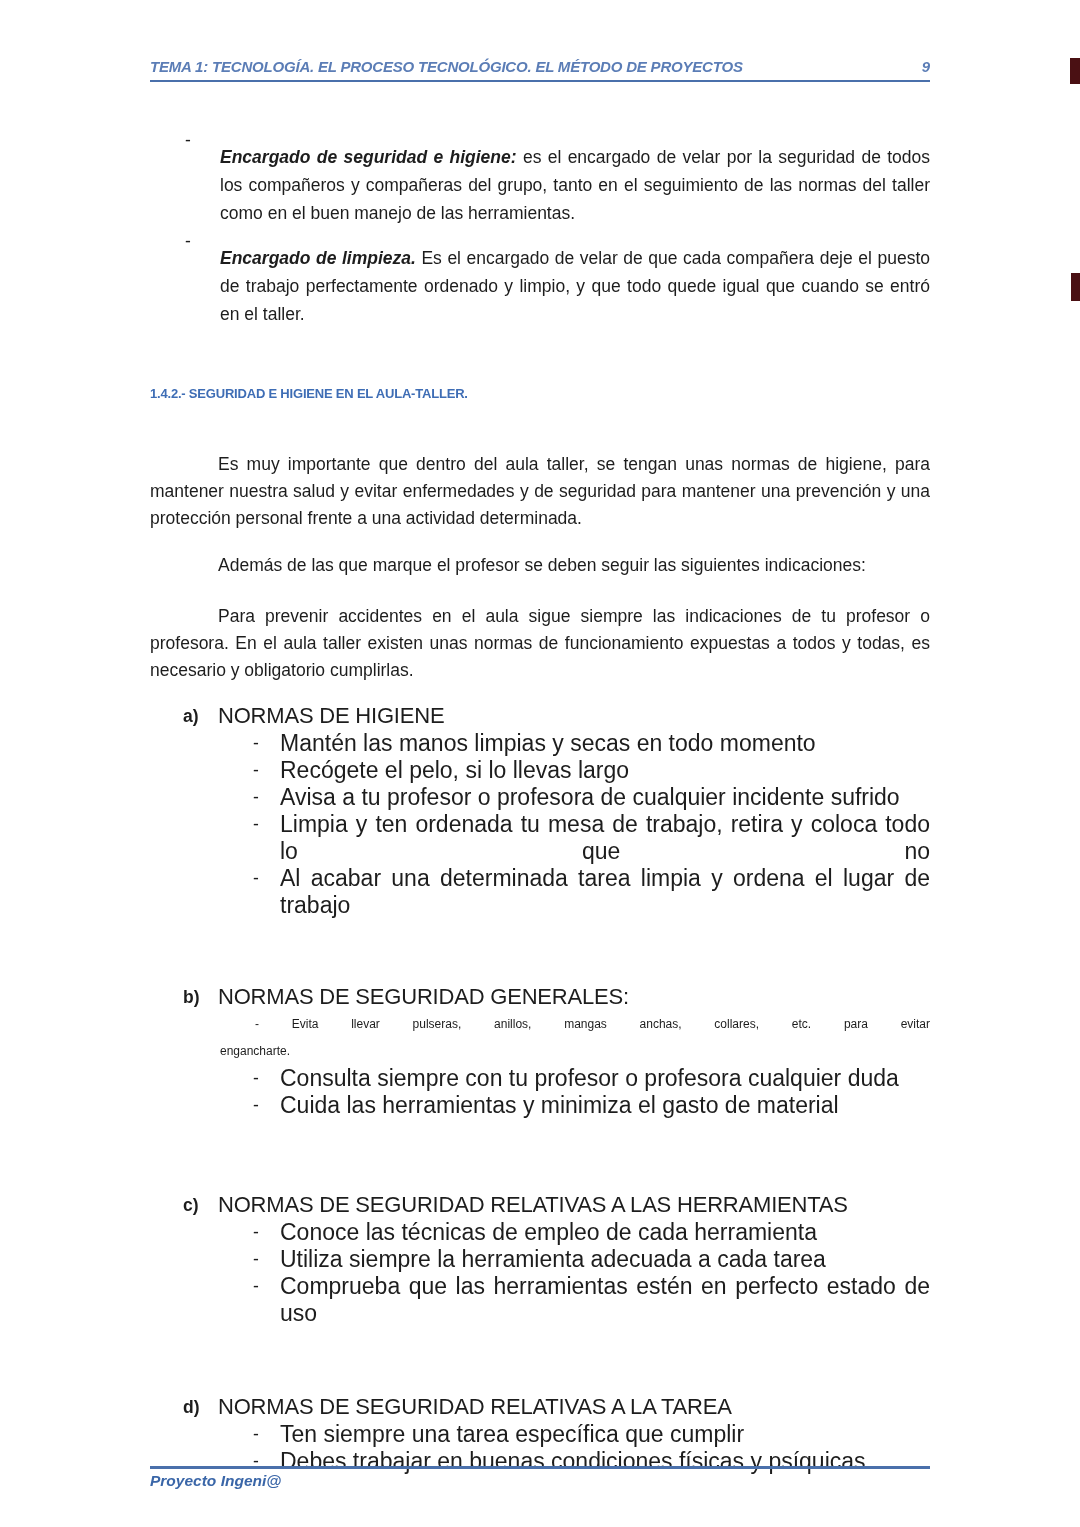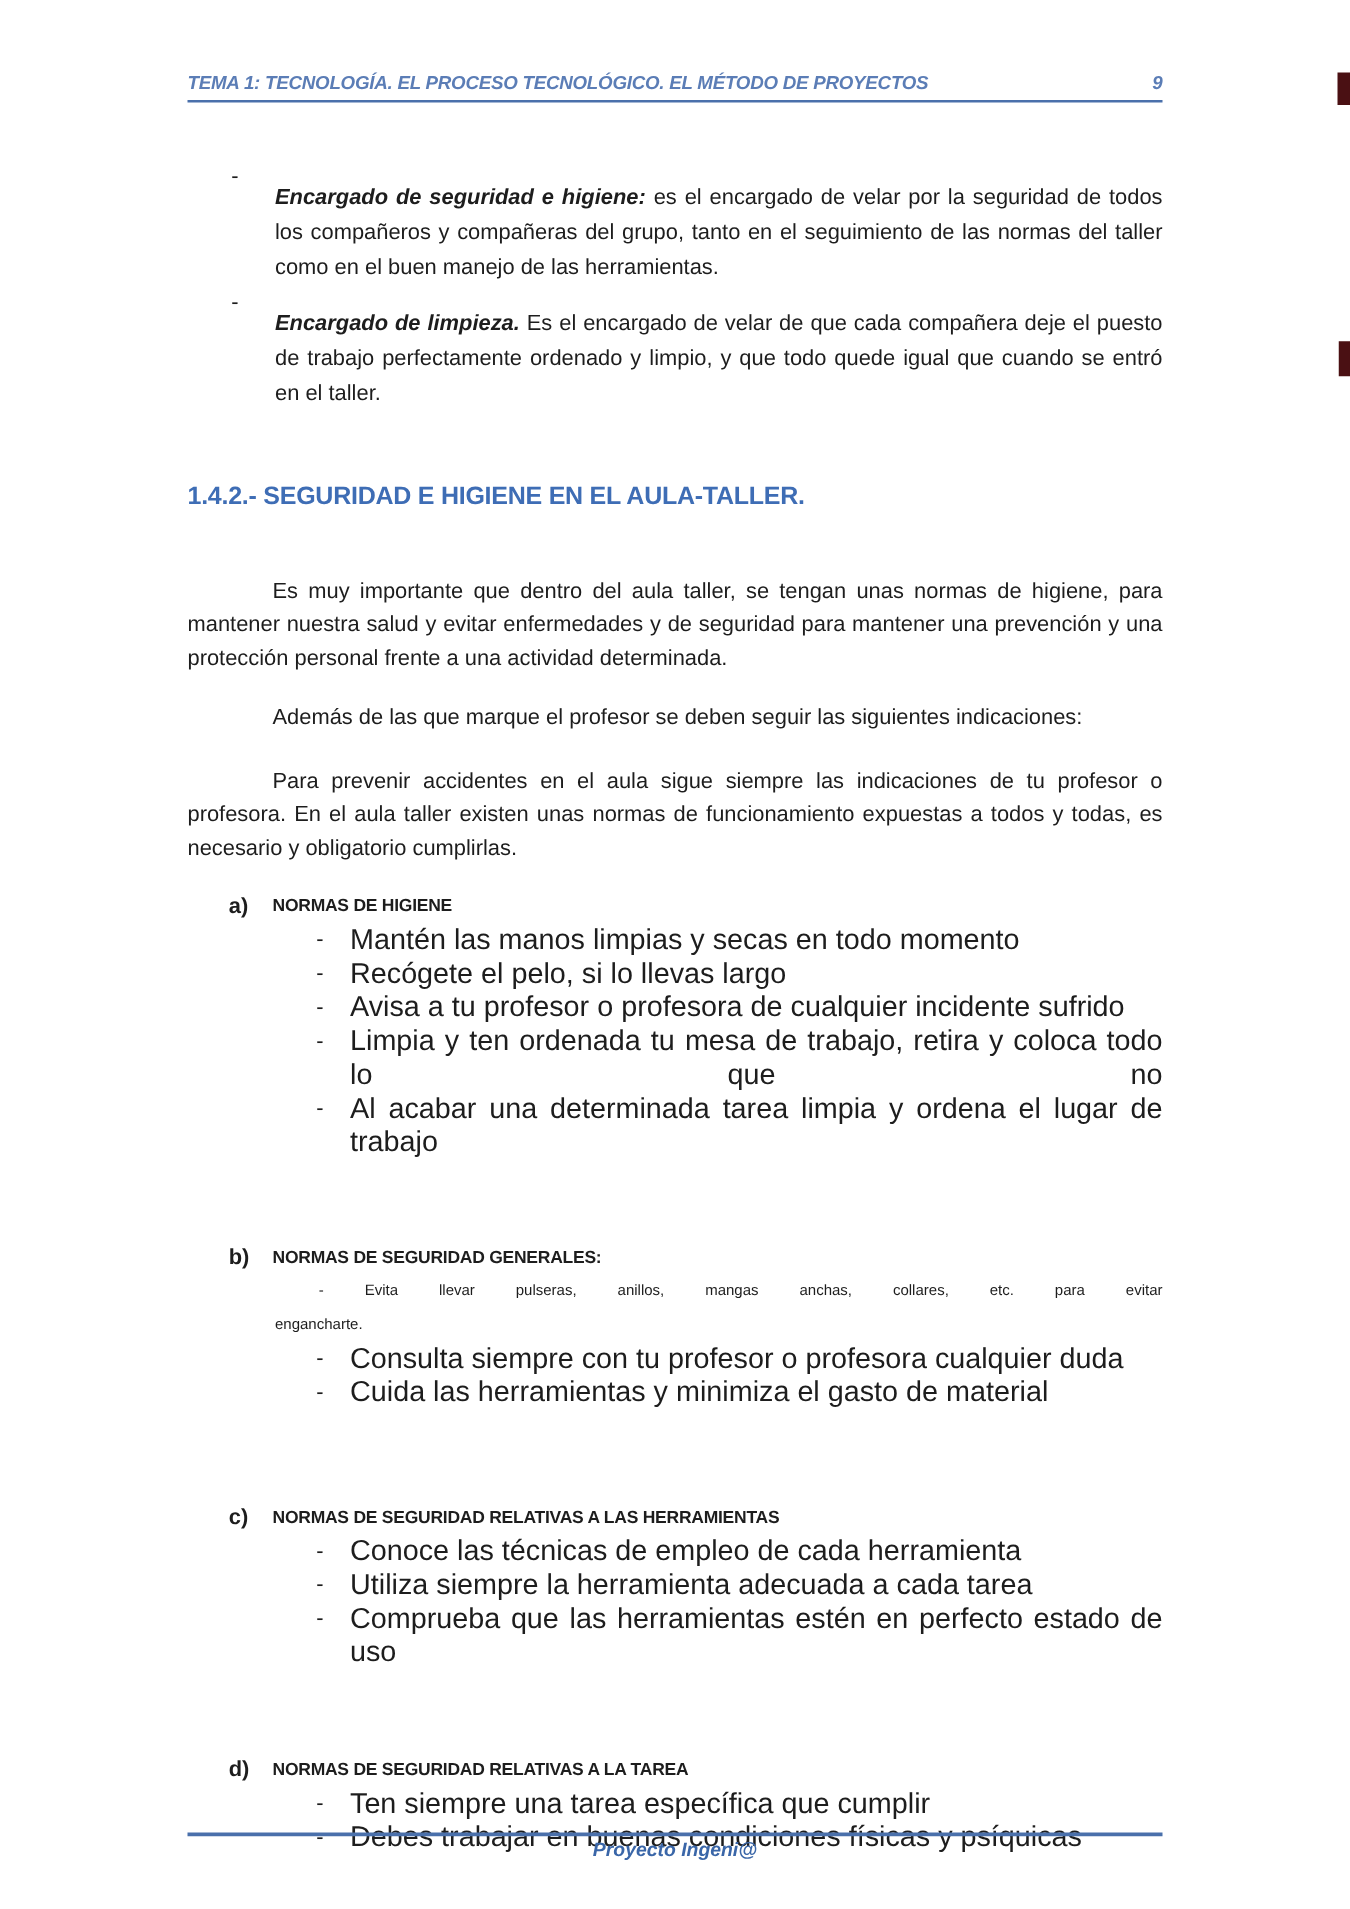--- a/index.html
+++ b/index.html
@@ -46,62 +46,62 @@
   .ibody{
     flex:1;text-align:justify;
     font-size:17.5px;line-height:28px;margin-top:17px;
   }
   .lead{font-weight:bold;font-style:italic;}
 
   
   .section-heading{
     margin-top:58px;
     color:var(--heading-blue);
-    font-weight:bold;font-size:20px;letter-spacing:-0.2px;
+    font-weight:bold;font-size:13px;letter-spacing:-0.2px;
   }
 
   
   .para{
     text-align:justify;text-indent:68px;
     font-size:17.5px;line-height:27px;
   }
   .para1{margin-top:50px;}
   .para2{margin-top:24px;}
   .para3{margin-top:20px;}
 
   
   .group{margin-left:33px;}
   .group-a{margin-top:18px;}
   .group-b{margin-top:64px;}
   .group-c{margin-top:72px;}
   .group-d{margin-top:66px;}
   .gtitle{display:flex;line-height:28px;}
   .gletter{flex:0 0 35px;font-weight:bold;font-size:17.5px;}
-  .gname{font-weight:bold;font-size:14px;letter-spacing:-0.2px;}
+  .gname{font-weight:normal;font-size:22px;letter-spacing:-0.2px;}
   .gitems{margin-left:37px;}
   .gitem{display:flex;align-items:flex-start;}
   .gdash{
     flex:0 0 60px;padding-left:33px;
     font-size:17.5px;line-height:27px;
   }
   .gtext{
     flex:1;text-align:justify;
     font-size:23px;line-height:27px;
   }
   .l1{text-align:justify;text-align-last:justify;}
   .l2{text-align:left;}
   
   .gitem-flow{font-size:12px;line-height:27px;}
   .gitem-flow .l1{padding-left:35px;}
 
   
   .footer{
     position:absolute;left:150px;right:150px;top:1408px;
     border-top:3px solid var(--rule-blue);
-    padding-top:3px;text-align:center;
+    padding-top:3px;text-align:left;
   }
   .footer .brand{
     font-weight:bold;font-style:italic;
     font-size:15.5px;color:var(--footer-blue);
   }
 
   
   .artifact{position:absolute;background:var(--artifact);}
   .artifact-top{right:0;top:0;width:10px;height:26px;}
   .artifact-side{right:0;top:215px;width:9px;height:28px;}

